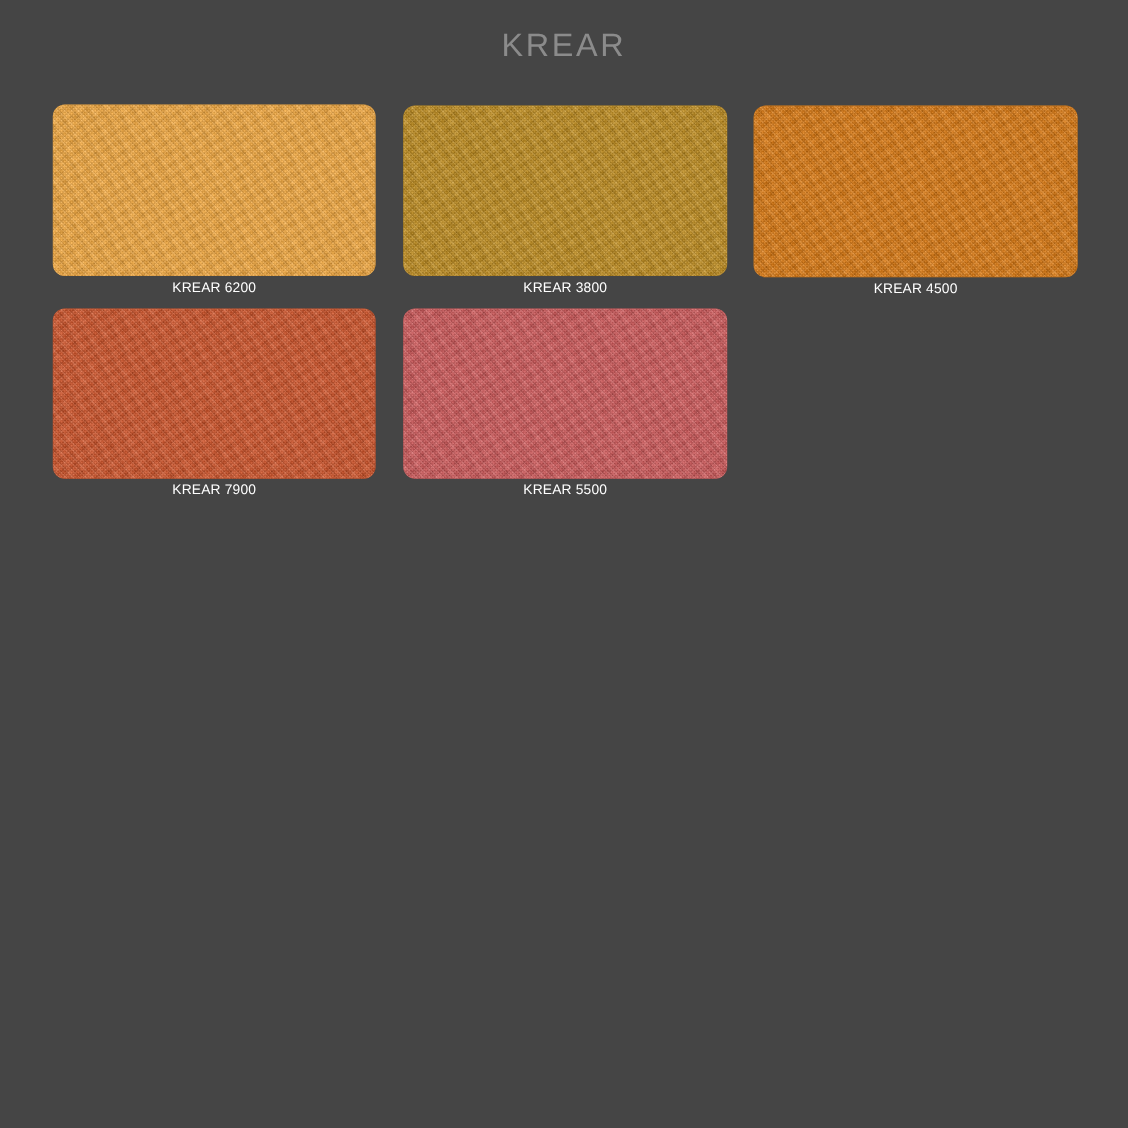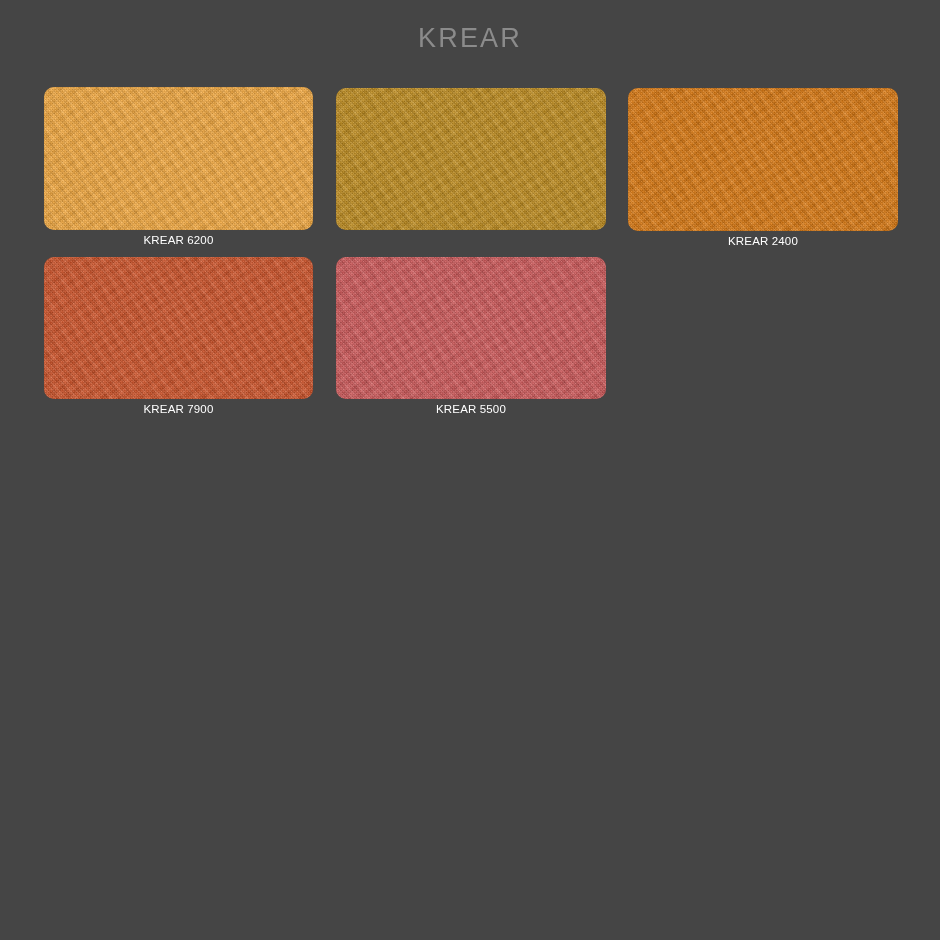--- a/index.html
+++ b/index.html
@@ -124,27 +124,28 @@
           <div class="weave"></div>
           <div class="mottle"></div>
         </div>
         <div class="swatch-label" style="top: 146px; color: rgb(255, 255, 255);">KREAR 6200</div>
       </div>
       <div class="swatch-cell" style="left: 336px; top: 1px; width: 270px; height: 162px;">
         <div class="swatch-chip" style="height: 142px; background-color: rgb(196, 144, 31);">
           <div class="weave"></div>
           <div class="mottle"></div>
         </div>
+        <div class="swatch-label" style="top: 145px; color: rgb(255, 255, 255);">KREAR 3800</div>
       </div>
       <div class="swatch-cell" style="left: 628px; top: 1px; width: 270px; height: 163px;">
         <div class="swatch-chip" style="height: 143px; background-color: rgb(224, 124, 17);">
           <div class="weave"></div>
           <div class="mottle"></div>
         </div>
-        <div class="swatch-label" style="top: 146px; color: rgb(255, 255, 255);">KREAR 2400</div>
+        <div class="swatch-label" style="top: 146px; color: rgb(255, 255, 255);">KREAR 4500</div>
       </div>
       <div class="swatch-cell" style="left: 44px; top: 170px; width: 269px; height: 162px;">
         <div class="swatch-chip" style="height: 142px; background-color: rgb(212, 85, 42);">
           <div class="weave"></div>
           <div class="mottle"></div>
         </div>
         <div class="swatch-label" style="top: 145px; color: rgb(255, 255, 255);">KREAR 7900</div>
       </div>
       <div class="swatch-cell" style="left: 336px; top: 170px; width: 270px; height: 162px;">
         <div class="swatch-chip" style="height: 142px; background-color: rgb(212, 91, 92);">

